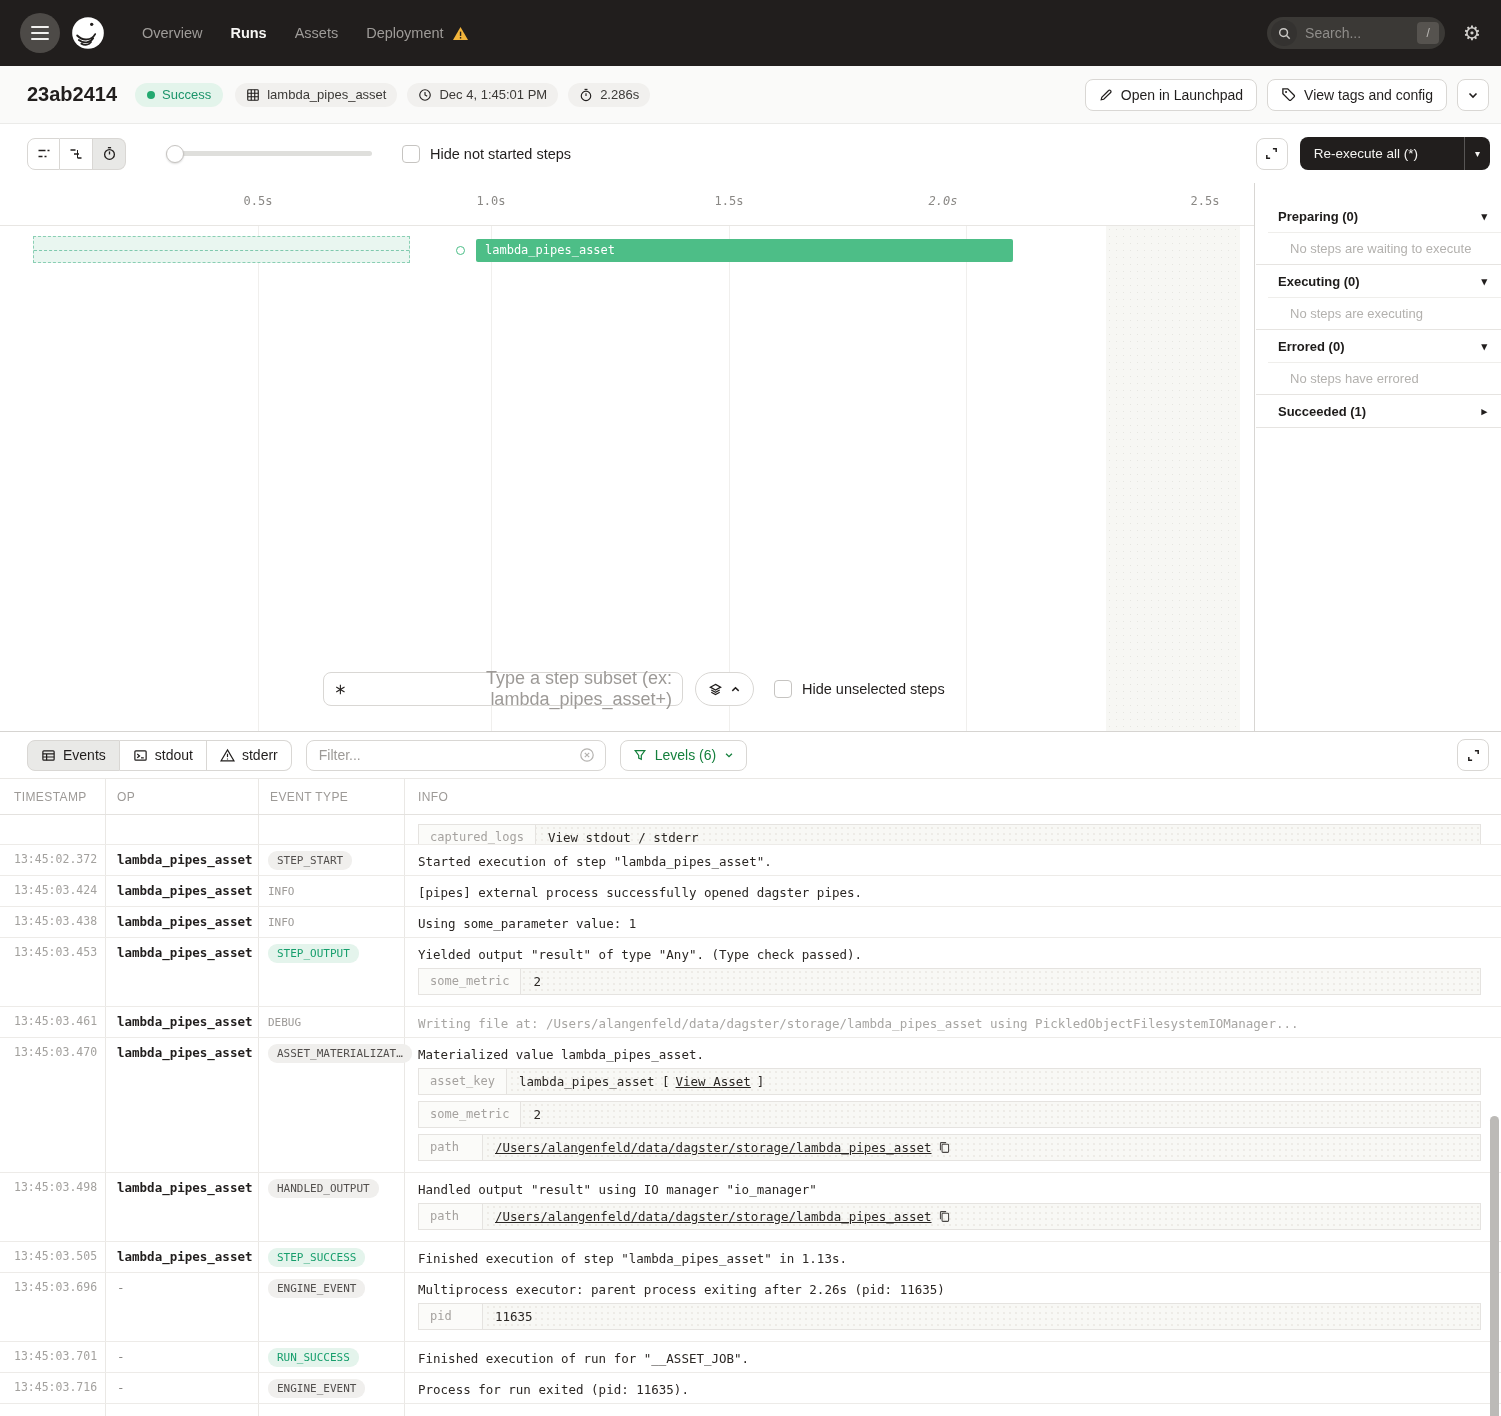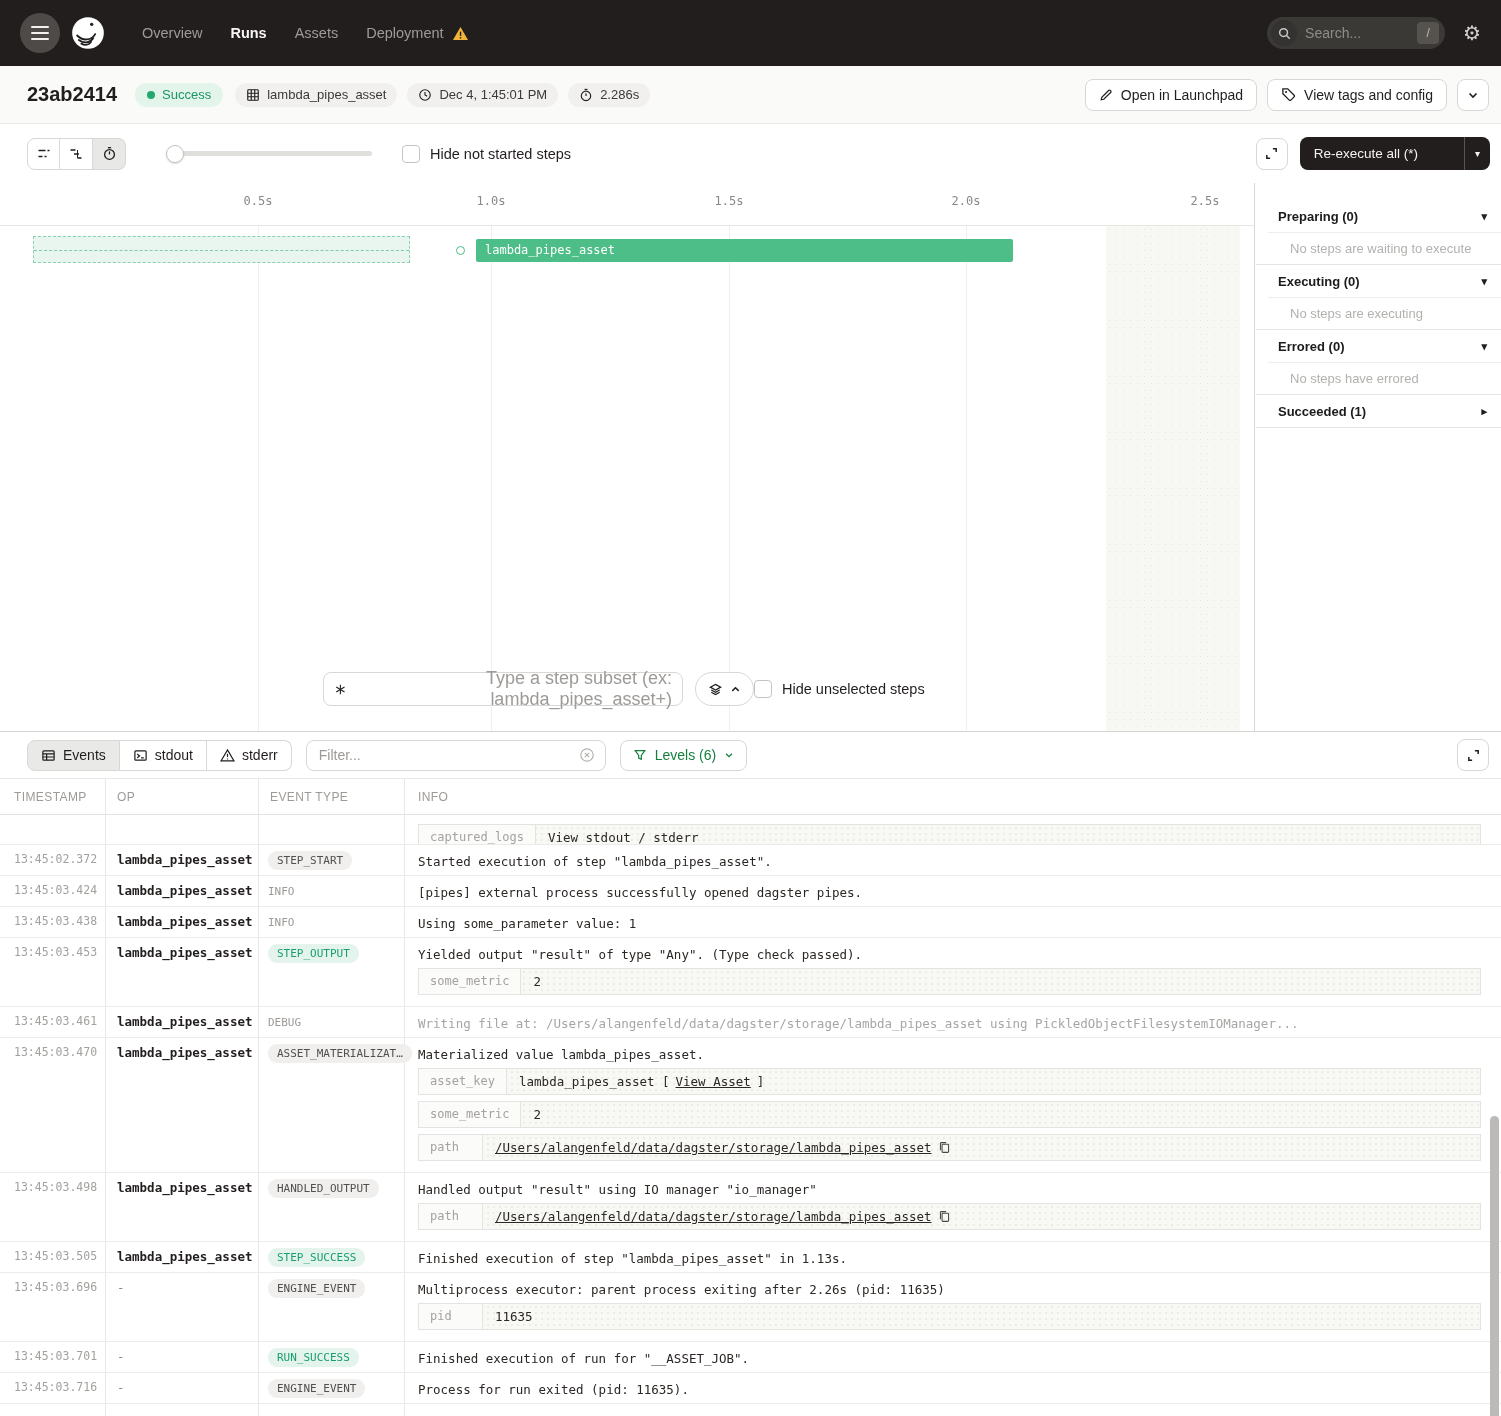--- a/index.html
+++ b/index.html
@@ -60,21 +60,21 @@
   .offregion { position:absolute; left:1106px; width:134px; top:43px; bottom:0;
     background-color:#F7F7F4; background-image:radial-gradient(#E6E6E1 0.8px, transparent 0.9px); background-size:7px 7px; }
   .planned { position:absolute; left:33px; top:53px; width:377px; height:27px; background:#E9F6F0; border:1px dashed #8ACFB4; }
   .planned:after { content:""; position:absolute; left:0; right:0; top:50%; border-top:1px dashed #7FC9AE; }
   .marker { position:absolute; left:456px; top:63px; width:9px; height:9px; border-radius:50%; border:1.5px solid #4CBE88; background:#fff; }
   .ganttbar { position:absolute; left:476px; top:56px; width:537px; height:23px; background:#4DBE87; border-radius:2px; color:#fff; font-size:12px; line-height:23px; padding-left:9px; cursor:pointer; }
   #gantt-controls { position:absolute; left:323px; top:489px; display:flex; align-items:center; }
   .stepinput { width:360px; height:34px; border:1px solid #D9D7D4; border-radius:8px; background:#fff; display:flex; align-items:center; padding:0 10px; gap:8px; }
   .stepinput .ph { color:#9D9A97; font-size:18px;text-align:right; }
   .zoombtn { margin-left:12px; height:34px; border:1px solid #D9D7D4; border-radius:17px; background:#fff; display:flex; align-items:center; gap:7px; padding:0 12px; cursor:pointer; color:#211E1D; }
-  #gantt-controls .checkrow { }
+  #gantt-controls .checkrow { margin-left:20px; }
 
   
   #sidebar { position:absolute; right:0; top:17px; width:245px; height:100%; background:#fff; }
   .side-sec { border-bottom:1px solid #E6E4E1; }
   .side-head { height:32px; display:flex; align-items:center; justify-content:space-between; padding:0 14px 0 22px; font-size:13px; font-weight:700; color:#1D1B1A; cursor:pointer; }
   .side-head .car { font-size:11px; color:#211E1D; }
   .side-msg { height:32px; display:flex; align-items:center; padding:0 22px; font-size:13px; color:#B3B1AE; border-top:1px solid #EFEEEB;margin-left:12px; }
 
   
   #events { position:absolute; top:731px; left:0; width:1501px; height:685px; background:#fff; border-top:1px solid #D6D4D1; }
@@ -277,21 +277,21 @@
       <div class="gridline" style="left: 1205px;"></div>
       <div class="gridline" style="left: 966px;"></div>
       <div class="gridline" style="left: 729px;"></div>
       <div class="gridline" style="left: 491px;"></div>
       <div class="gridline" style="left: 258px;"></div>
     <div class="axisline"></div>
     <div id="axis">
         <div class="ticklabel mono" style="left: 258px;">0.5s</div>
         <div class="ticklabel mono" style="left: 491px;">1.0s</div>
         <div class="ticklabel mono" style="left: 729px;">1.5s</div>
-        <div class="ticklabel mono" style="left: 966px;">2.0s</div>
+        <div class="ticklabel mono" style="left: 943px; font-style: italic;">2.0s</div>
         <div class="ticklabel mono" style="left: 1205px;">2.5s</div>
       </div>
     <div class="offregion"></div>
     <div class="planned"></div>
     <div class="marker"></div>
     <div class="ganttbar mono">lambda_pipes_asset</div>
     <div id="gantt-controls">
       <div class="stepinput">
         <svg width="15" height="15" viewBox="0 0 16 16" stroke="currentColor" stroke-width="1.4" fill="none">
             <path d="M8 2 V14"></path>

